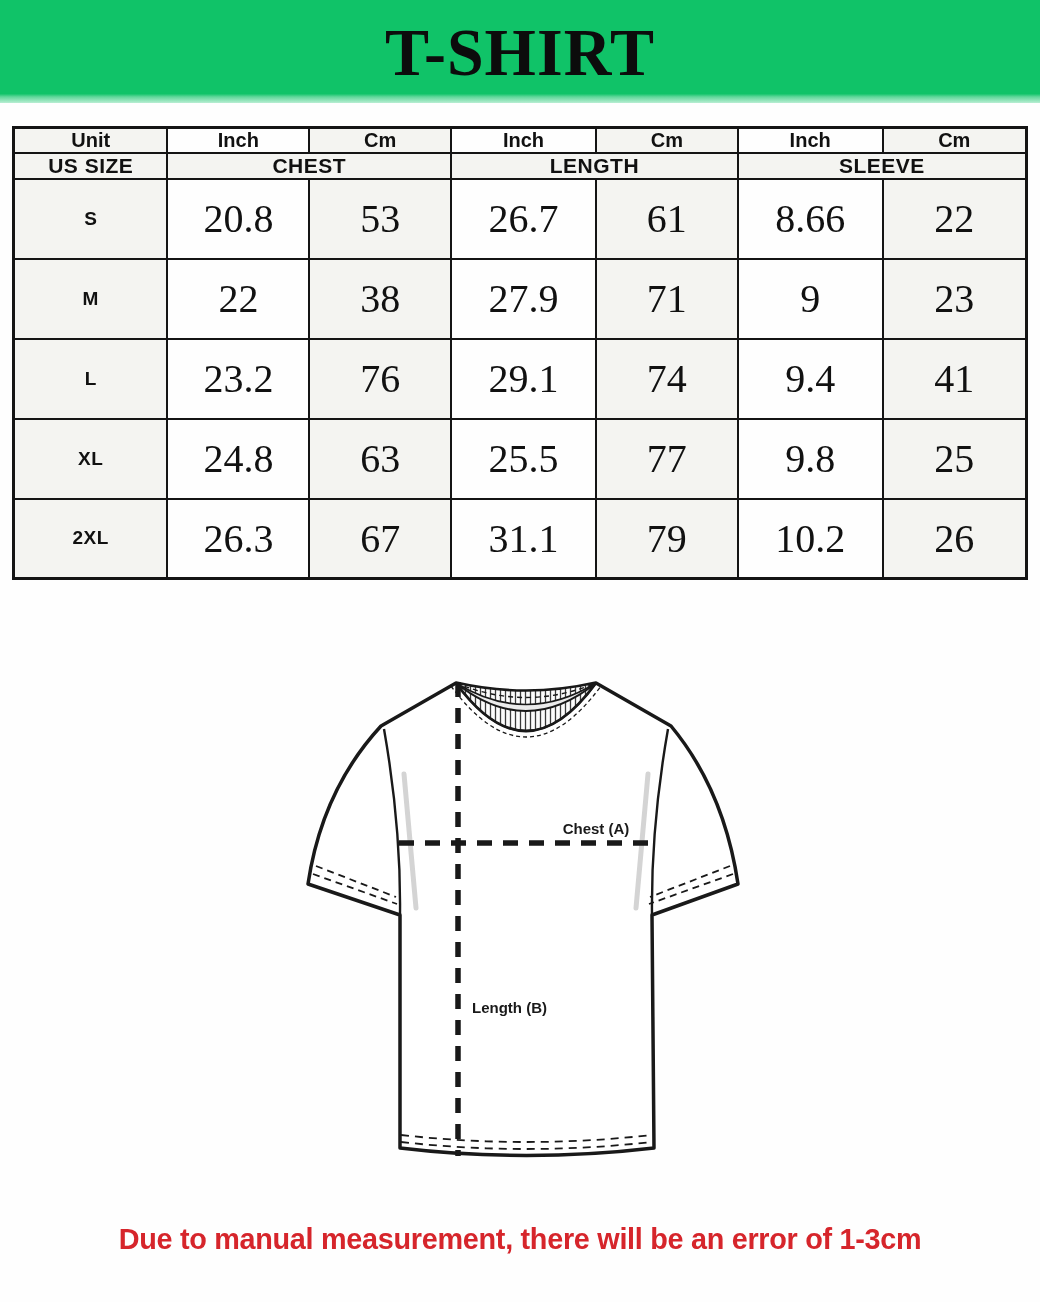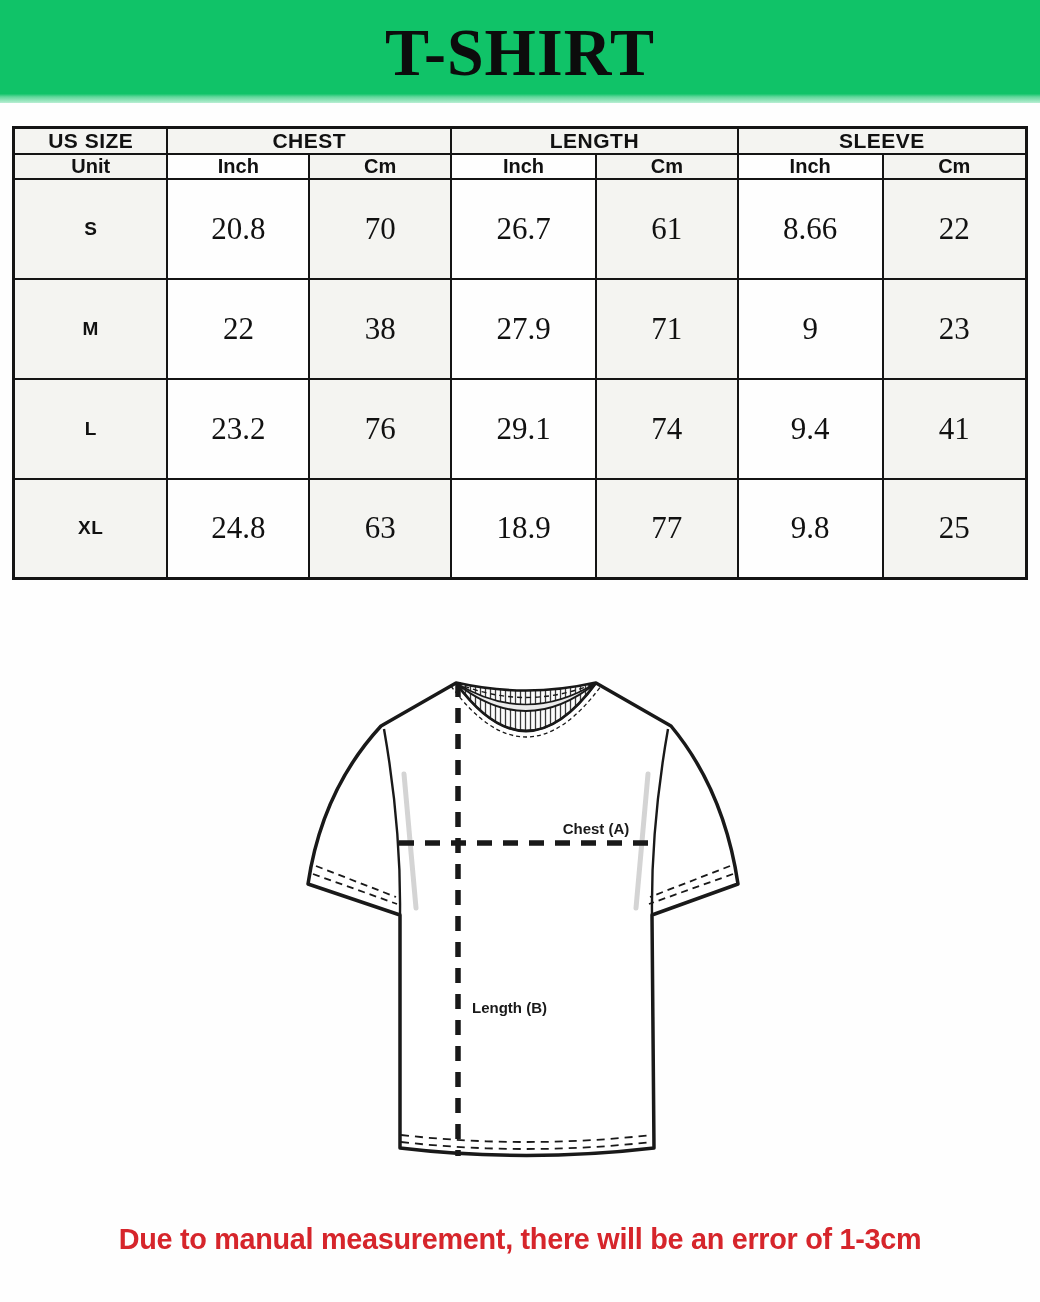--- a/index.html
+++ b/index.html
@@ -25,21 +25,21 @@
     background:#fff;border:3px solid #141414;
   }
   .size-table th,.size-table td{
     border:2px solid #141414;text-align:center;vertical-align:middle;
     padding:0;color:#111;
   }
   .size-table tr{height:12.5%;}
   .g{font-size:21px;font-weight:700;letter-spacing:.5px;}
   .u{font-size:20px;font-weight:700;}
   .sz{font-size:19px;font-weight:700;letter-spacing:.5px;}
-  .num{font-family:"Liberation Serif",serif;font-size:31px;font-weight:400;}
+  .num{font-family:"Liberation Serif",serif;font-size:40px;font-weight:400;}
   .c-gray{background:#f4f4f1;}
   .c-white{background:#fefefe;}
   
   .shirt{position:absolute;left:288px;top:666px;width:470px;height:502px;}
   .shirt text{
     font-family:"Liberation Sans",sans-serif;font-size:15px;font-weight:700;fill:#1a1a1a;
   }
   
   .note{
     position:absolute;left:0;top:1222px;width:1040px;margin:0;
@@ -62,40 +62,40 @@
         <col style="width:15.2%">
           <col style="width:14.0%">
           <col style="width:14.0%">
         <col style="width:14.3%">
           <col style="width:14.0%">
           <col style="width:14.3%">
         <col style="width:14.2%">
       </colgroup>
       <thead>
         <tr>
-          <th class="g c-gray">US SIZE</th>
-          <th class="g c-gray" colspan="2">CHEST</th>
-          <th class="g c-gray" colspan="2">LENGTH</th>
-          <th class="g c-gray" colspan="2">SLEEVE</th>
-        </tr>
-        <tr>
           <th class="u c-gray">Unit</th>
           <th class="u c-white">Inch</th>
           <th class="u c-gray">Cm</th>
           <th class="u c-white">Inch</th>
           <th class="u c-gray">Cm</th>
           <th class="u c-white">Inch</th>
           <th class="u c-gray">Cm</th>
         </tr>
+        <tr>
+          <th class="g c-gray">US SIZE</th>
+          <th class="g c-gray" colspan="2">CHEST</th>
+          <th class="g c-gray" colspan="2">LENGTH</th>
+          <th class="g c-gray" colspan="2">SLEEVE</th>
+        </tr>
       </thead>
       <tbody>
         <tr>
           <th class="sz c-gray">S</th>
           <td class="num c-white">20.8</td>
-          <td class="num c-gray">70</td>
+          <td class="num c-gray">53</td>
           <td class="num c-white">26.7</td>
           <td class="num c-gray">61</td>
           <td class="num c-white">8.66</td>
           <td class="num c-gray">22</td>
         </tr>
         <tr>
           <th class="sz c-gray">M</th>
           <td class="num c-white">22</td>
           <td class="num c-gray">38</td>
           <td class="num c-white">27.9</td>
@@ -109,24 +109,33 @@
           <td class="num c-gray">76</td>
           <td class="num c-white">29.1</td>
           <td class="num c-gray">74</td>
           <td class="num c-white">9.4</td>
           <td class="num c-gray">41</td>
         </tr>
         <tr>
           <th class="sz c-gray">XL</th>
           <td class="num c-white">24.8</td>
           <td class="num c-gray">63</td>
-          <td class="num c-white">18.9</td>
+          <td class="num c-white">25.5</td>
           <td class="num c-gray">77</td>
           <td class="num c-white">9.8</td>
           <td class="num c-gray">25</td>
+        </tr>
+        <tr>
+          <th class="sz c-gray">2XL</th>
+          <td class="num c-white">26.3</td>
+          <td class="num c-gray">67</td>
+          <td class="num c-white">31.1</td>
+          <td class="num c-gray">79</td>
+          <td class="num c-white">10.2</td>
+          <td class="num c-gray">26</td>
         </tr>
       </tbody>
     </table>
   </div>
 
   <svg class="shirt" viewBox="0 0 470 502" xmlns="http://www.w3.org/2000/svg">
     <defs>
       <pattern id="rib" width="5" height="12" patternUnits="userSpaceOnUse">
         <rect width="5" height="12" fill="#fcfcfc"></rect>
         <line x1="2.5" y1="0" x2="2.5" y2="12" stroke="#3a3a3a" stroke-width="1.3"></line>

